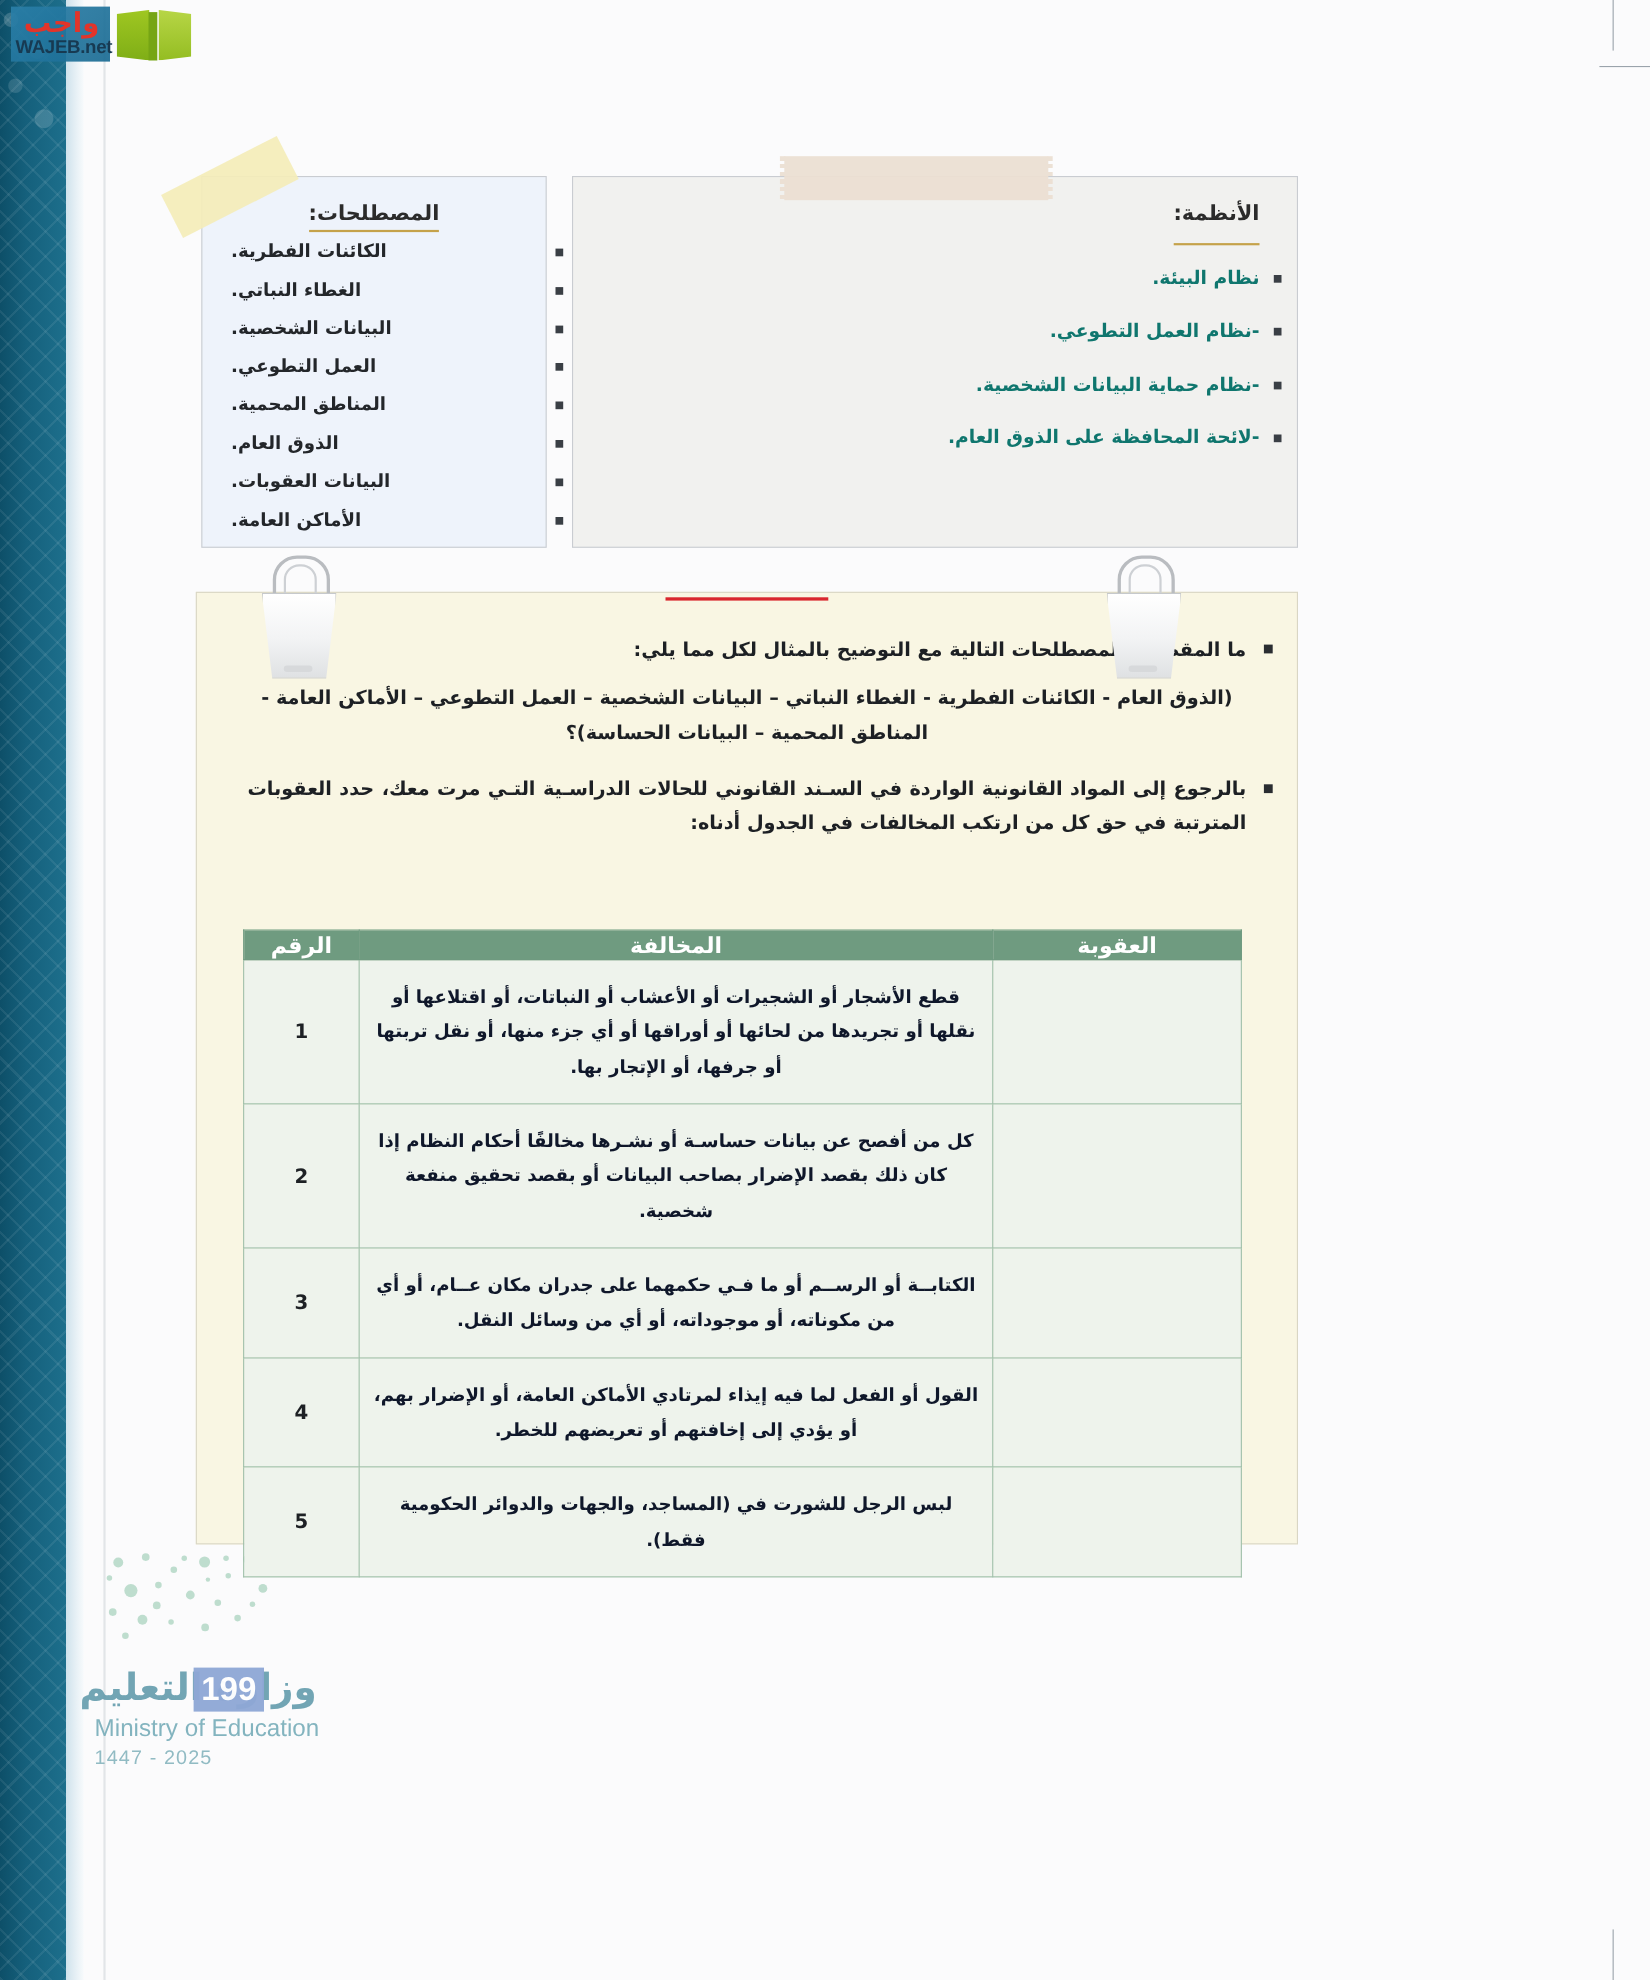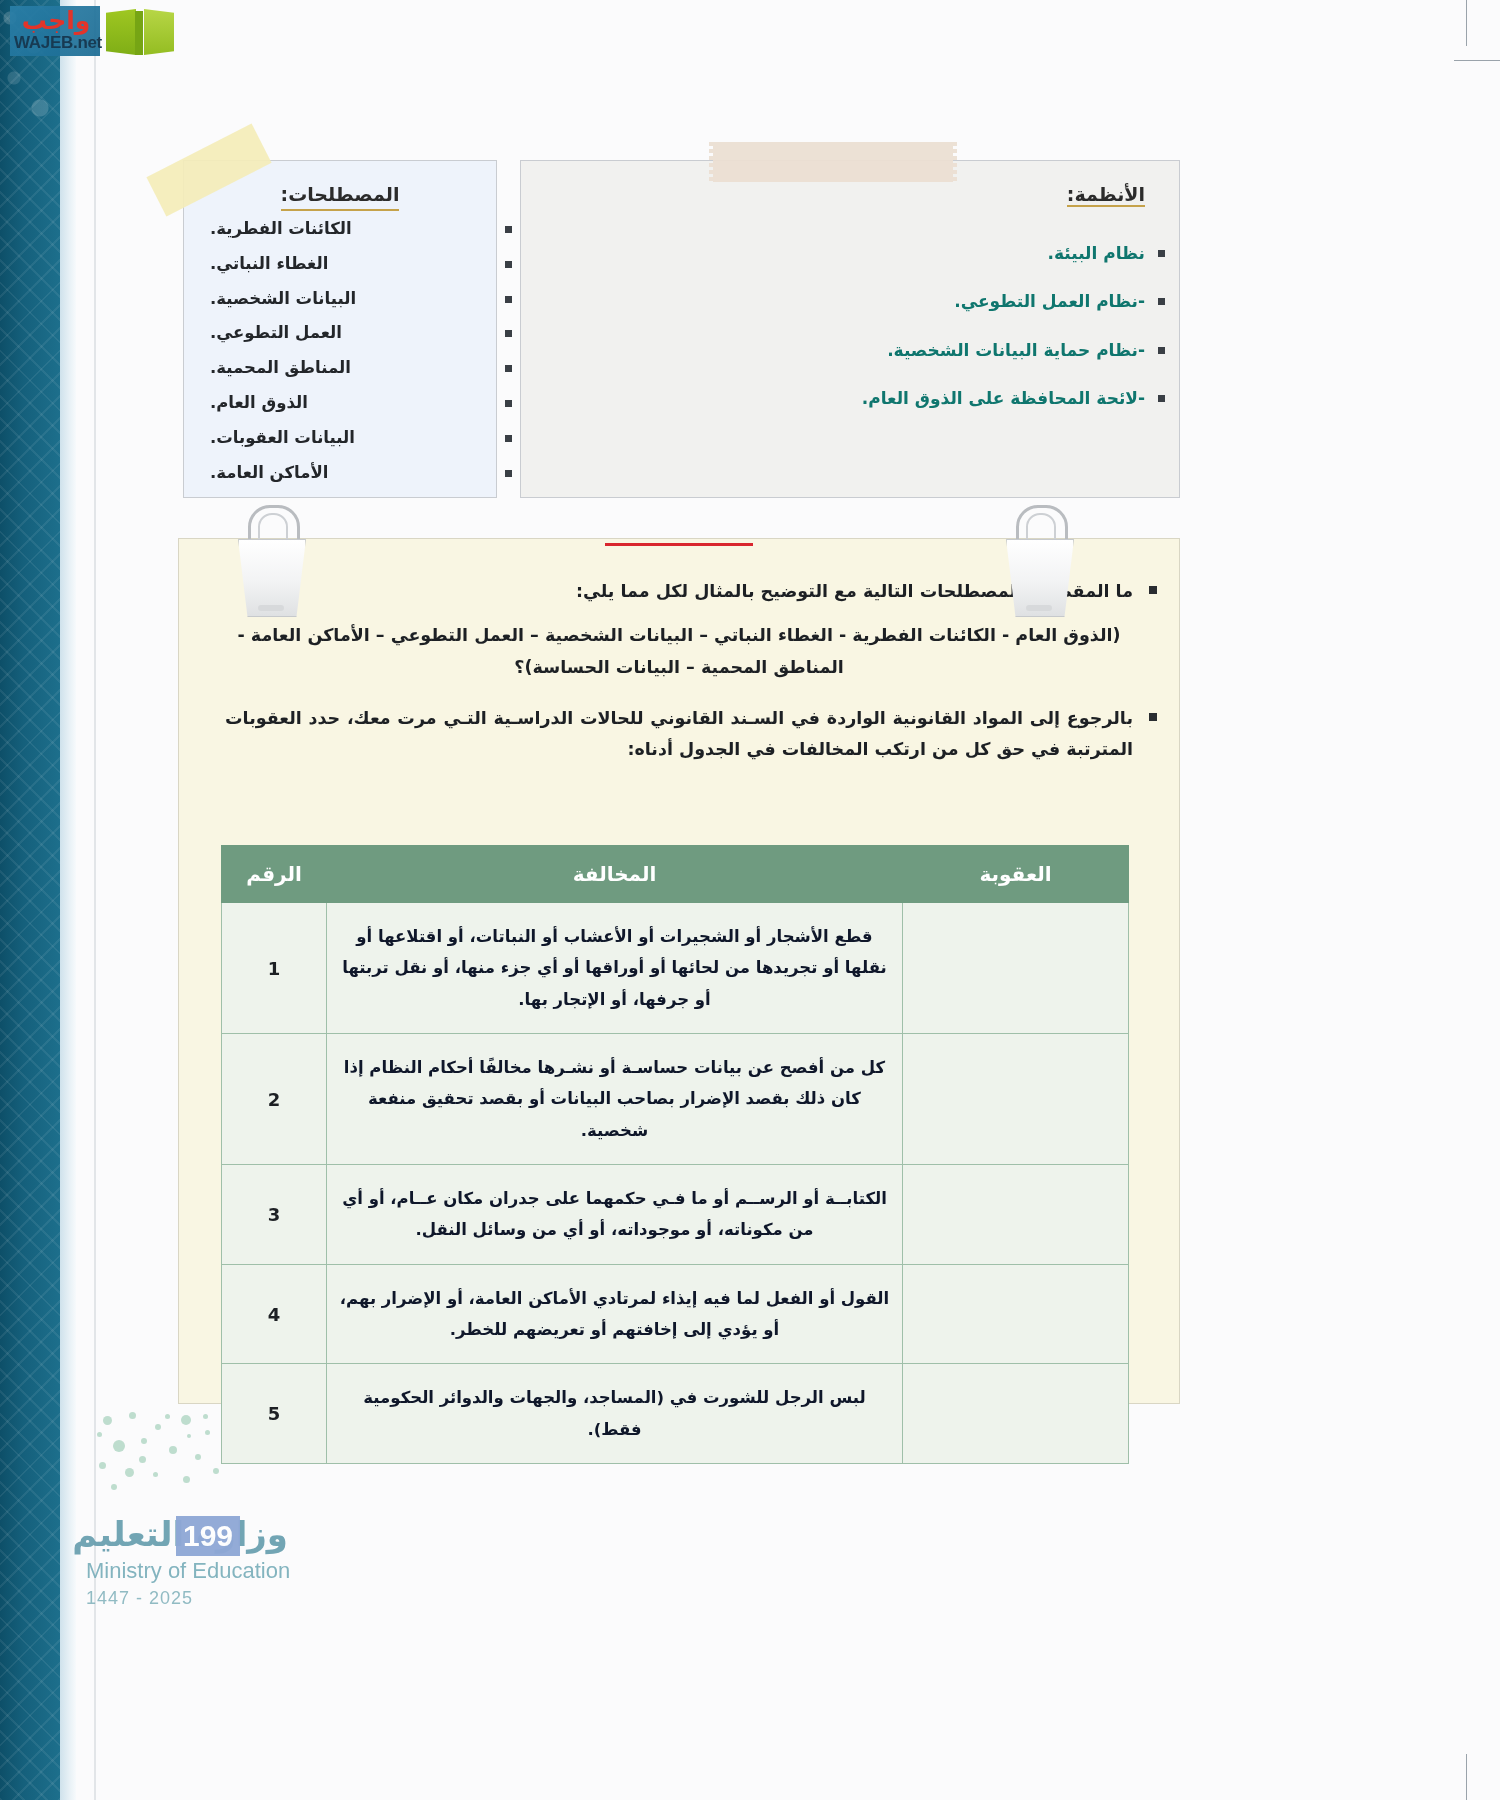--- a/index.html
+++ b/index.html
@@ -104,21 +104,21 @@
   }
   .box-title{
     text-align:center;font-size:19px;font-weight:bold;color:#2b2b2b;
     margin-top:22px;margin-bottom:6px;
   }
   .box-title u{text-decoration:none;border-bottom:2px solid #c5a24a;padding-bottom:4px;}
   .sys-title{
     text-align:right;font-size:19px;font-weight:bold;color:#2b2b2b;
     margin:22px 34px 8px 0;
   }
-  .sys-title u{text-decoration:none;border-bottom:2px solid #c5a24a;padding-bottom:0;}
+  .sys-title u{text-decoration:none;border-bottom:2px solid #c5a24a;padding-bottom:16px;}
 
   .term-list{list-style:none;margin:14px 0 0 0;padding:0 0 0 26px;}
   .term-list li{
     position:relative;font-size:16.5px;color:#23262a;font-weight:bold;
     text-align:left;padding:0 0 0 0;margin-bottom:15px;line-height:1.2;
     direction:rtl;
   }
   .term-list li .bullet{
     position:absolute;right:-16px;top:7px;width:7px;height:7px;background:#3a3f45;
   }
@@ -200,21 +200,21 @@
     line-height:1.85;text-align:center;direction:rtl;
   }
 
   
   table.tbl{
     position:absolute;left:42px;top:306px;width:908px;border-collapse:collapse;
     direction:rtl;table-layout:fixed;
   }
   table.tbl th{
     background:#6f9b80;color:#ffffff;font-size:20px;font-weight:bold;
-    padding:16px 6px;border:1px solid #6f9b80;text-align:center;
+    padding:1px 6px;border:1px solid #6f9b80;text-align:center;
   }
   table.tbl th.c-num{width:92px;}
   table.tbl th.c-pen{width:213px;}
   table.tbl td{
     border:1px solid #9fbfa9;background:#eef3ec;vertical-align:middle;
   }
   td.num{
     text-align:center;font-size:18px;font-weight:bold;color:#1d2024;width:92px;
   }
   td.viol{

